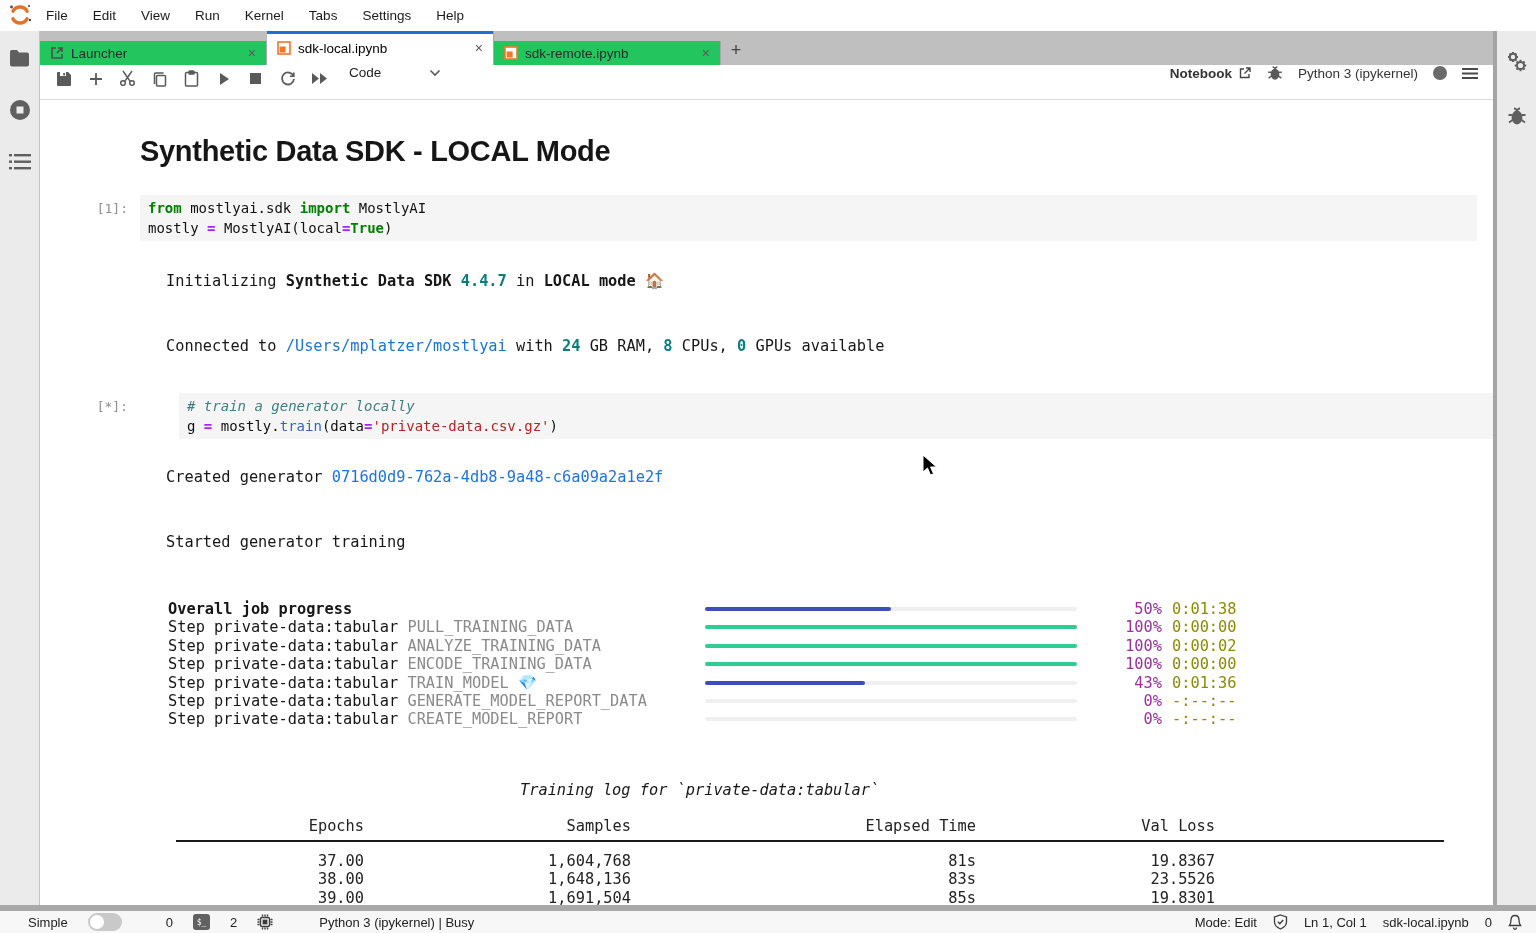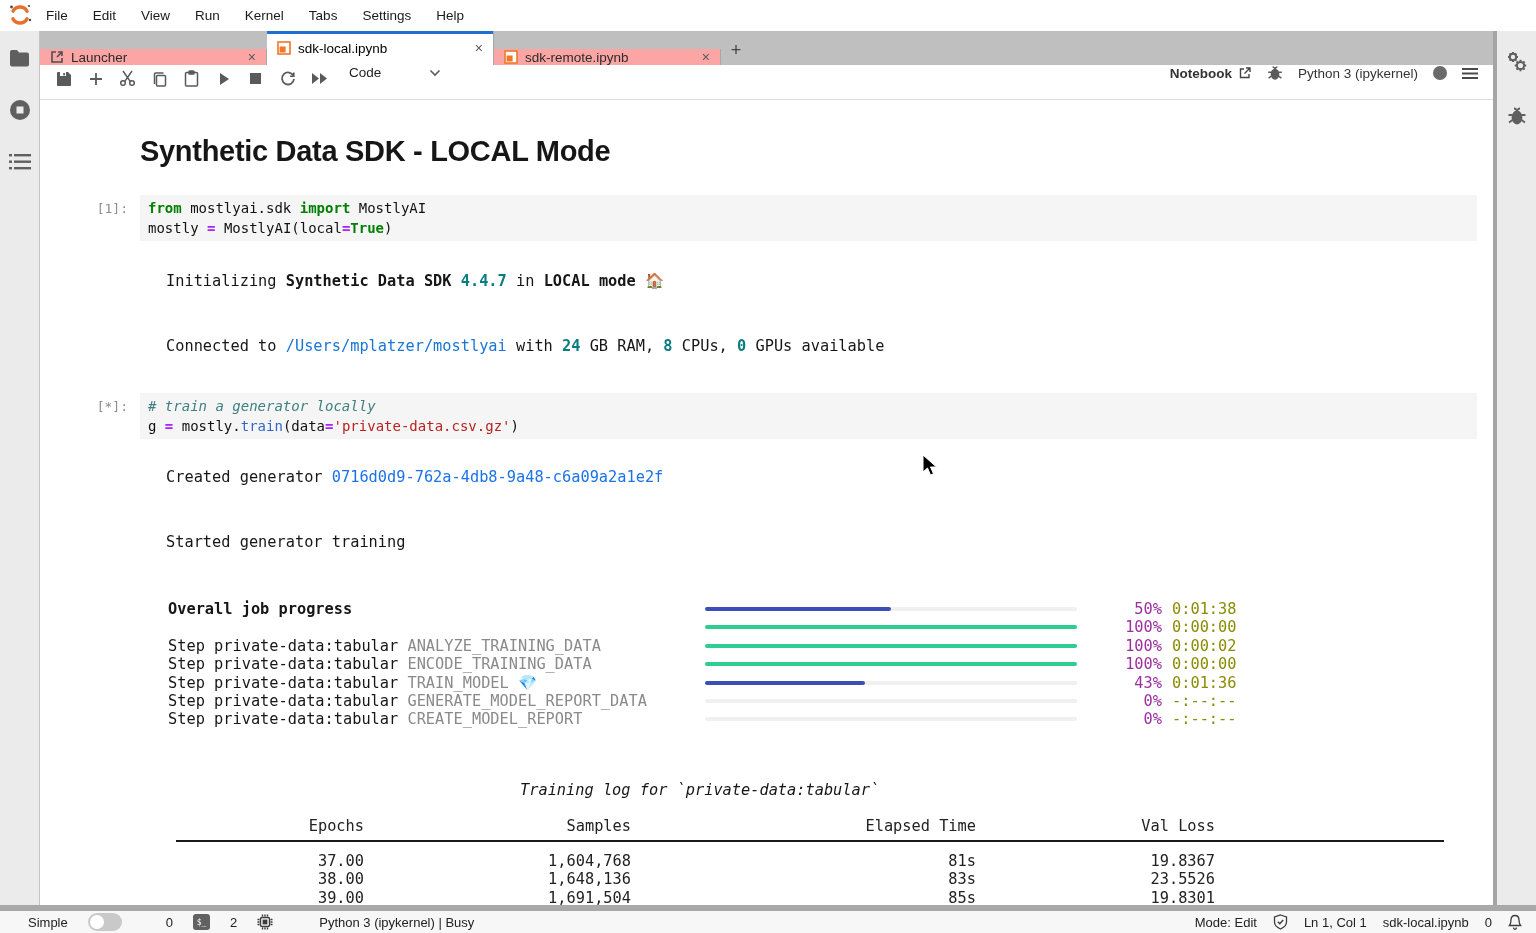--- a/index.html
+++ b/index.html
@@ -18,22 +18,22 @@
   
   .sidebar { position:absolute; top:31px; bottom:28px; width:40px; background:#ebebeb;
              display:flex; flex-direction:column; align-items:center; }
   .sidebar.left  { left:0; border-right:1px solid #c4c4c4; padding-top:16px; gap:30px; }
   .sidebar.right { right:0; border-left:1px solid #c4c4c4; padding-top:20px; gap:32px; }
   .sb-icon { width:22px; height:22px; display:flex; align-items:center; justify-content:center; }
 
   
   .tabband { position:absolute; top:31px; left:40px; width:1454px; height:34px; background:#bfbfbf;
              display:flex; align-items:flex-end; }
-  .tab { height:16px; width:227px; display:flex; align-items:center; gap:7px; padding:0 10px;
-         background:#fca5a5; font-size:13.5px; color:#2b2b2b; border-right:1px solid #a8a8a8;
+  .tab { height:24px; width:227px; display:flex; align-items:center; gap:7px; padding:0 10px;
+         background:#22c55e; font-size:13.5px; color:#2b2b2b; border-right:1px solid #a8a8a8;
          position:relative; }
   .tab.active { background:#fff; color:#000; height:34px; }
   .tab.active::before { content:''; position:absolute; top:0; left:0; right:0; height:3px; background:#1f6fd0; }
   .tab .close { margin-left:auto; color:#5a5a5a; font-size:14px; }
   .newtab { width:30px; height:30px; display:flex; align-items:center; justify-content:center;
             font-size:18px; color:#444; }
 
   
   .toolbar { position:absolute; top:65px; left:40px; width:1454px; height:35px; background:#fff;
              border-bottom:1px solid #dcdcdc; display:flex; align-items:flex-start; }
@@ -299,38 +299,39 @@
     <div class="prompt mono" style="top:101px;">[1]:</div>
     <div class="codecell mono" style="top:95px;">
         <div class="code-line"><span class="kw">from</span><span> mostlyai.sdk </span><span class="kw">import</span><span> MostlyAI</span></div>
         <div class="code-line"><span>mostly </span><span class="op">=</span><span> MostlyAI(local</span><span class="op">=</span><span class="kw">True</span><span>)</span></div>
       </div>
 
     <div class="out mono" style="top:172px;"><span>Initializing </span><span class="bold">Synthetic Data SDK</span><span> </span><span class="teal">4.4.7</span><span> in </span><span class="bold">LOCAL mode</span><span> 🏠</span></div>
     <div class="out mono" style="top:237px;"><span>Connected to </span><span class="link">/Users/mplatzer/mostlyai</span><span> with </span><span class="teal">24</span><span> GB RAM, </span><span class="teal">8</span><span> CPUs, </span><span class="teal">0</span><span> GPUs available</span></div>
 
     <div class="prompt mono" style="top:299px;">[*]:</div>
-    <div class="codecell mono" style="top:293px;">
+    <div class="codecell mono" style="top:293px;margin-left:39px;">
         <div class="code-line"><span class="comment"># train a generator locally</span></div>
         <div class="code-line"><span>g </span><span class="op">=</span><span> mostly.</span><span class="func">train</span><span>(data</span><span class="op">=</span><span class="str">'private-data.csv.gz'</span><span>)</span></div>
       </div>
 
     <div class="out mono" style="top:368px;"><span>Created generator </span><span class="blue">0716d0d9-762a-4db8-9a48-c6a09a2a1e2f</span></div>
     <div class="out mono" style="top:433px;">Started generator training</div>
 
     <div class="progress">
         <div class="prow">
           <span class="plabel bold">Overall job progress</span>
           <div class="pbar">
             <div class="pfill" style="width: 50%; background: rgb(61, 78, 184);"></div>
           </div>
           <span class="ppct">50%</span>
           <span class="ptime">0:01:38</span>
         </div>
         <div class="prow">
+          <span class="plabel">Step private-data:tabular <span class="pstep">PULL_TRAINING_DATA</span></span>
           <div class="pbar">
             <div class="pfill" style="width: 100%; background: rgb(46, 206, 146);"></div>
           </div>
           <span class="ppct">100%</span>
           <span class="ptime">0:00:00</span>
         </div>
         <div class="prow">
           <span class="plabel">Step private-data:tabular <span class="pstep">ANALYZE_TRAINING_DATA</span></span>
           <div class="pbar">
             <div class="pfill" style="width: 100%; background: rgb(46, 206, 146);"></div>

